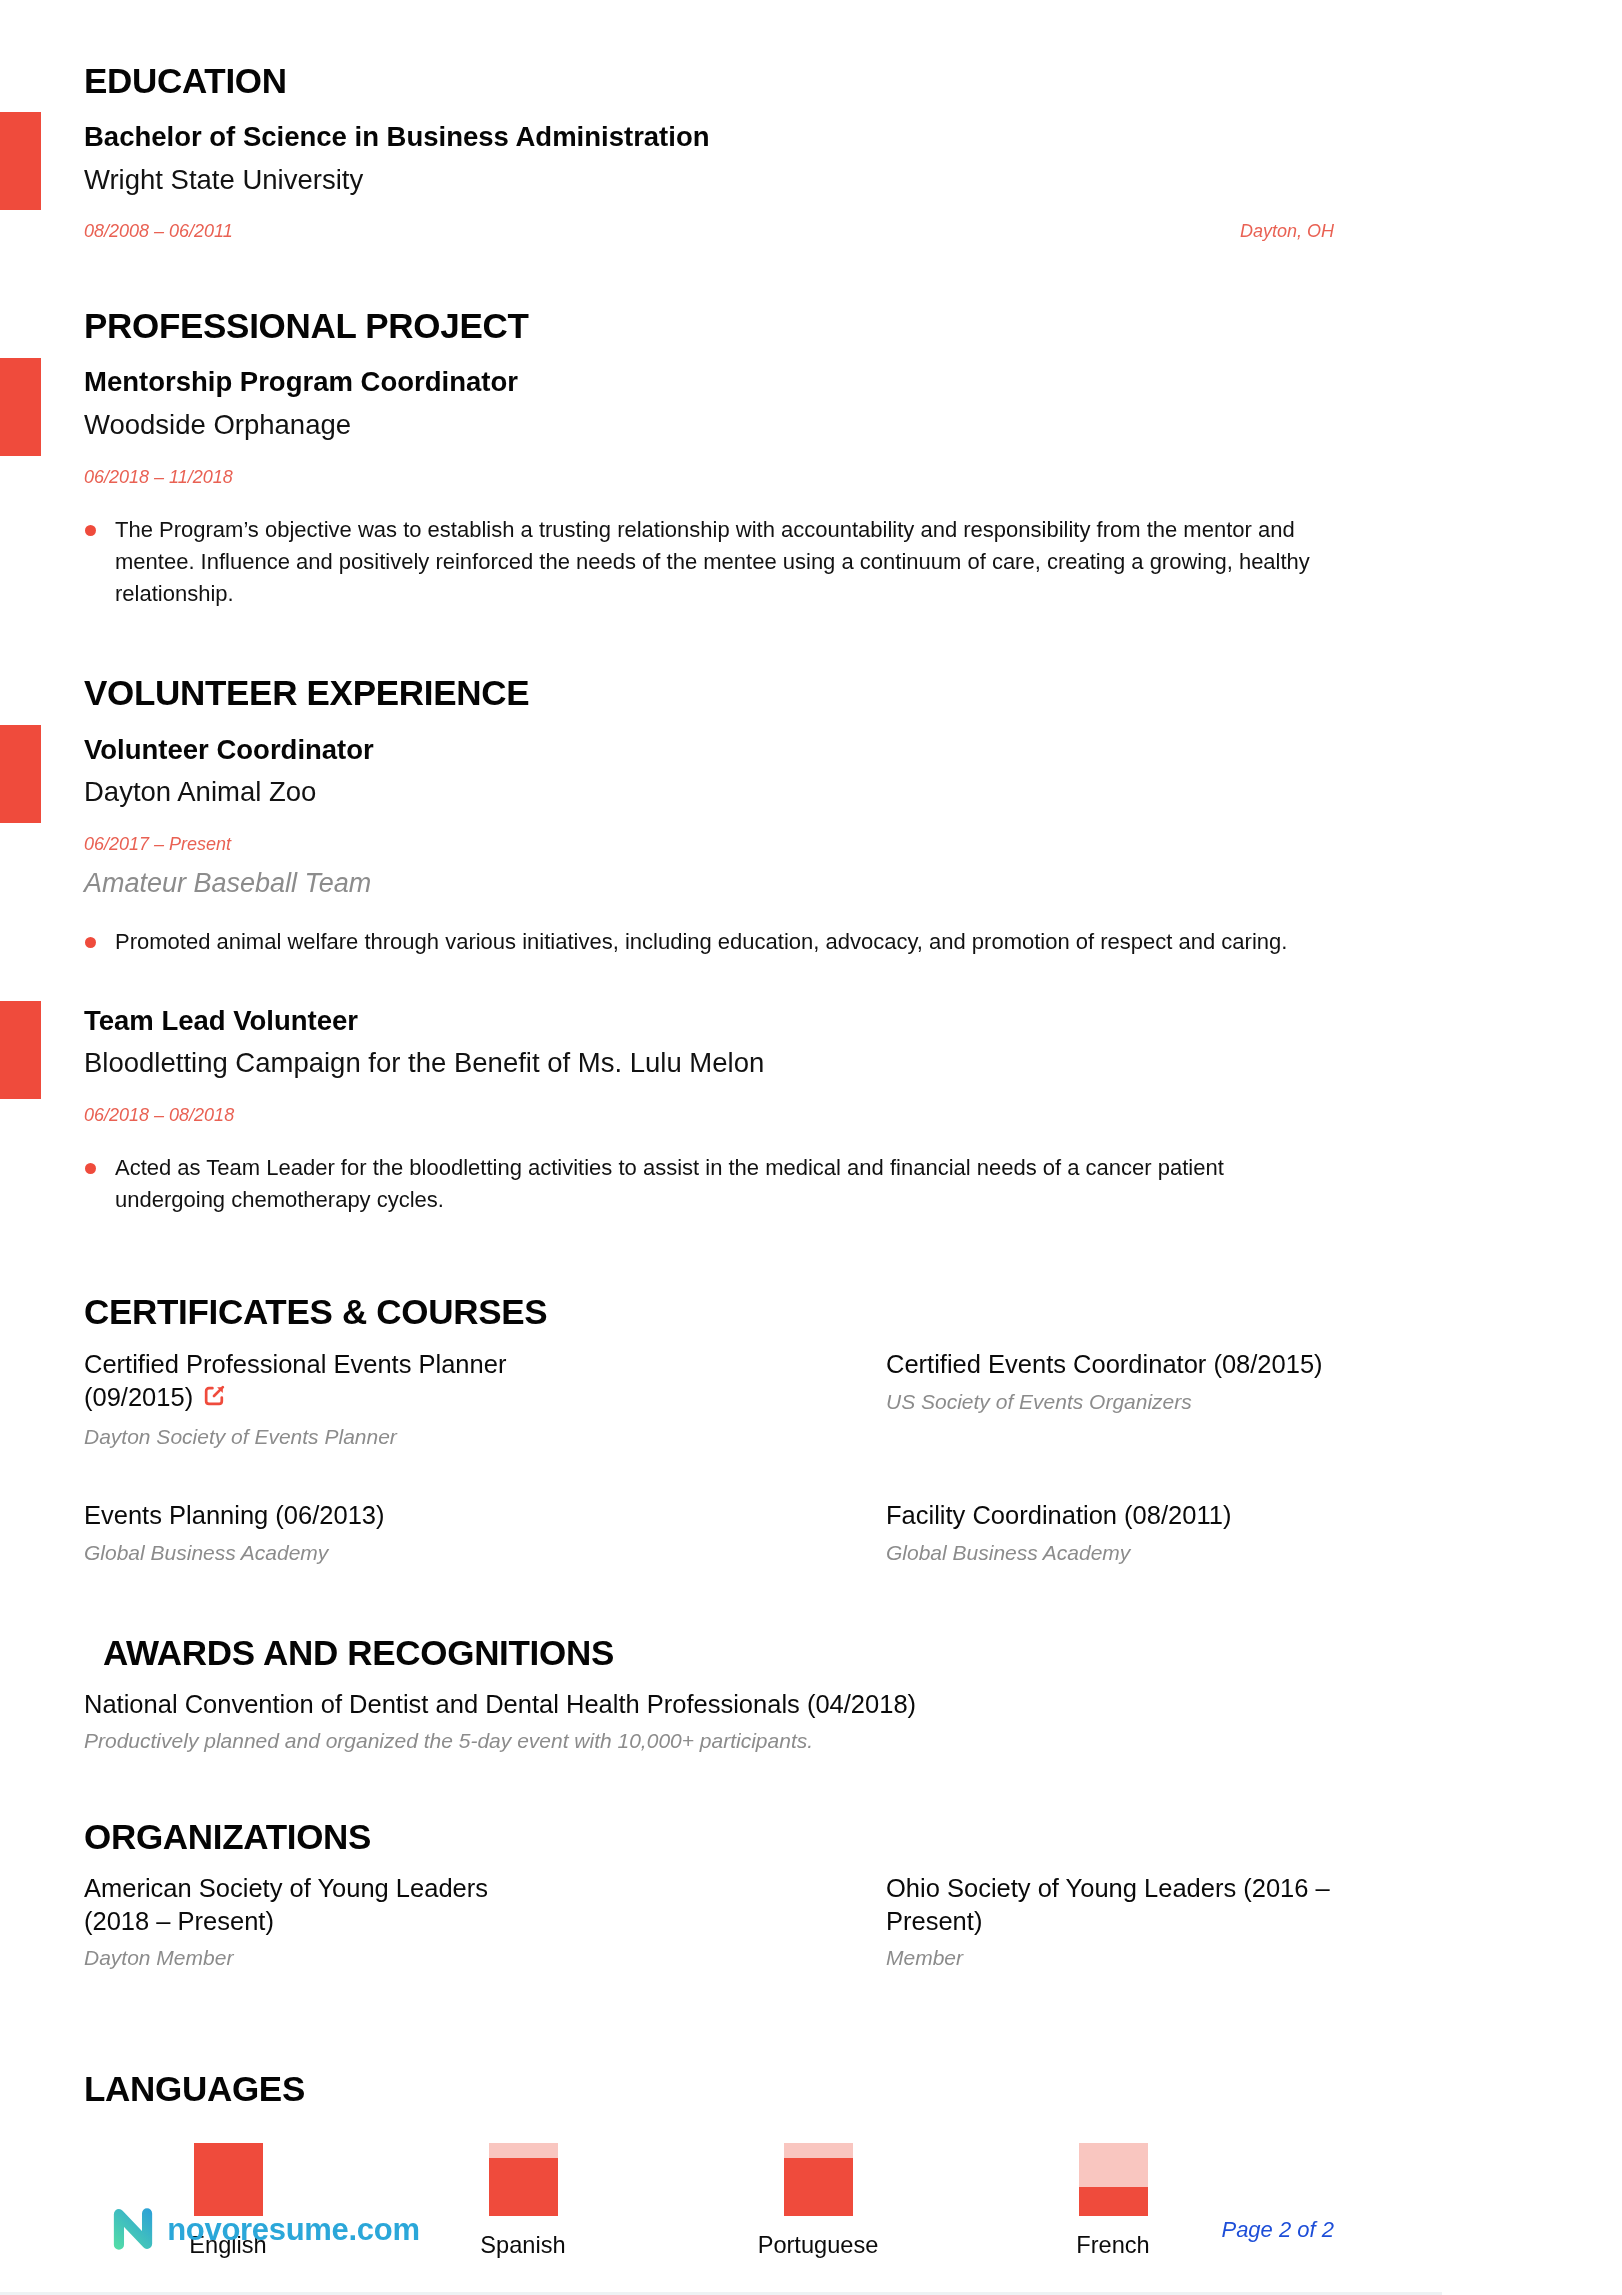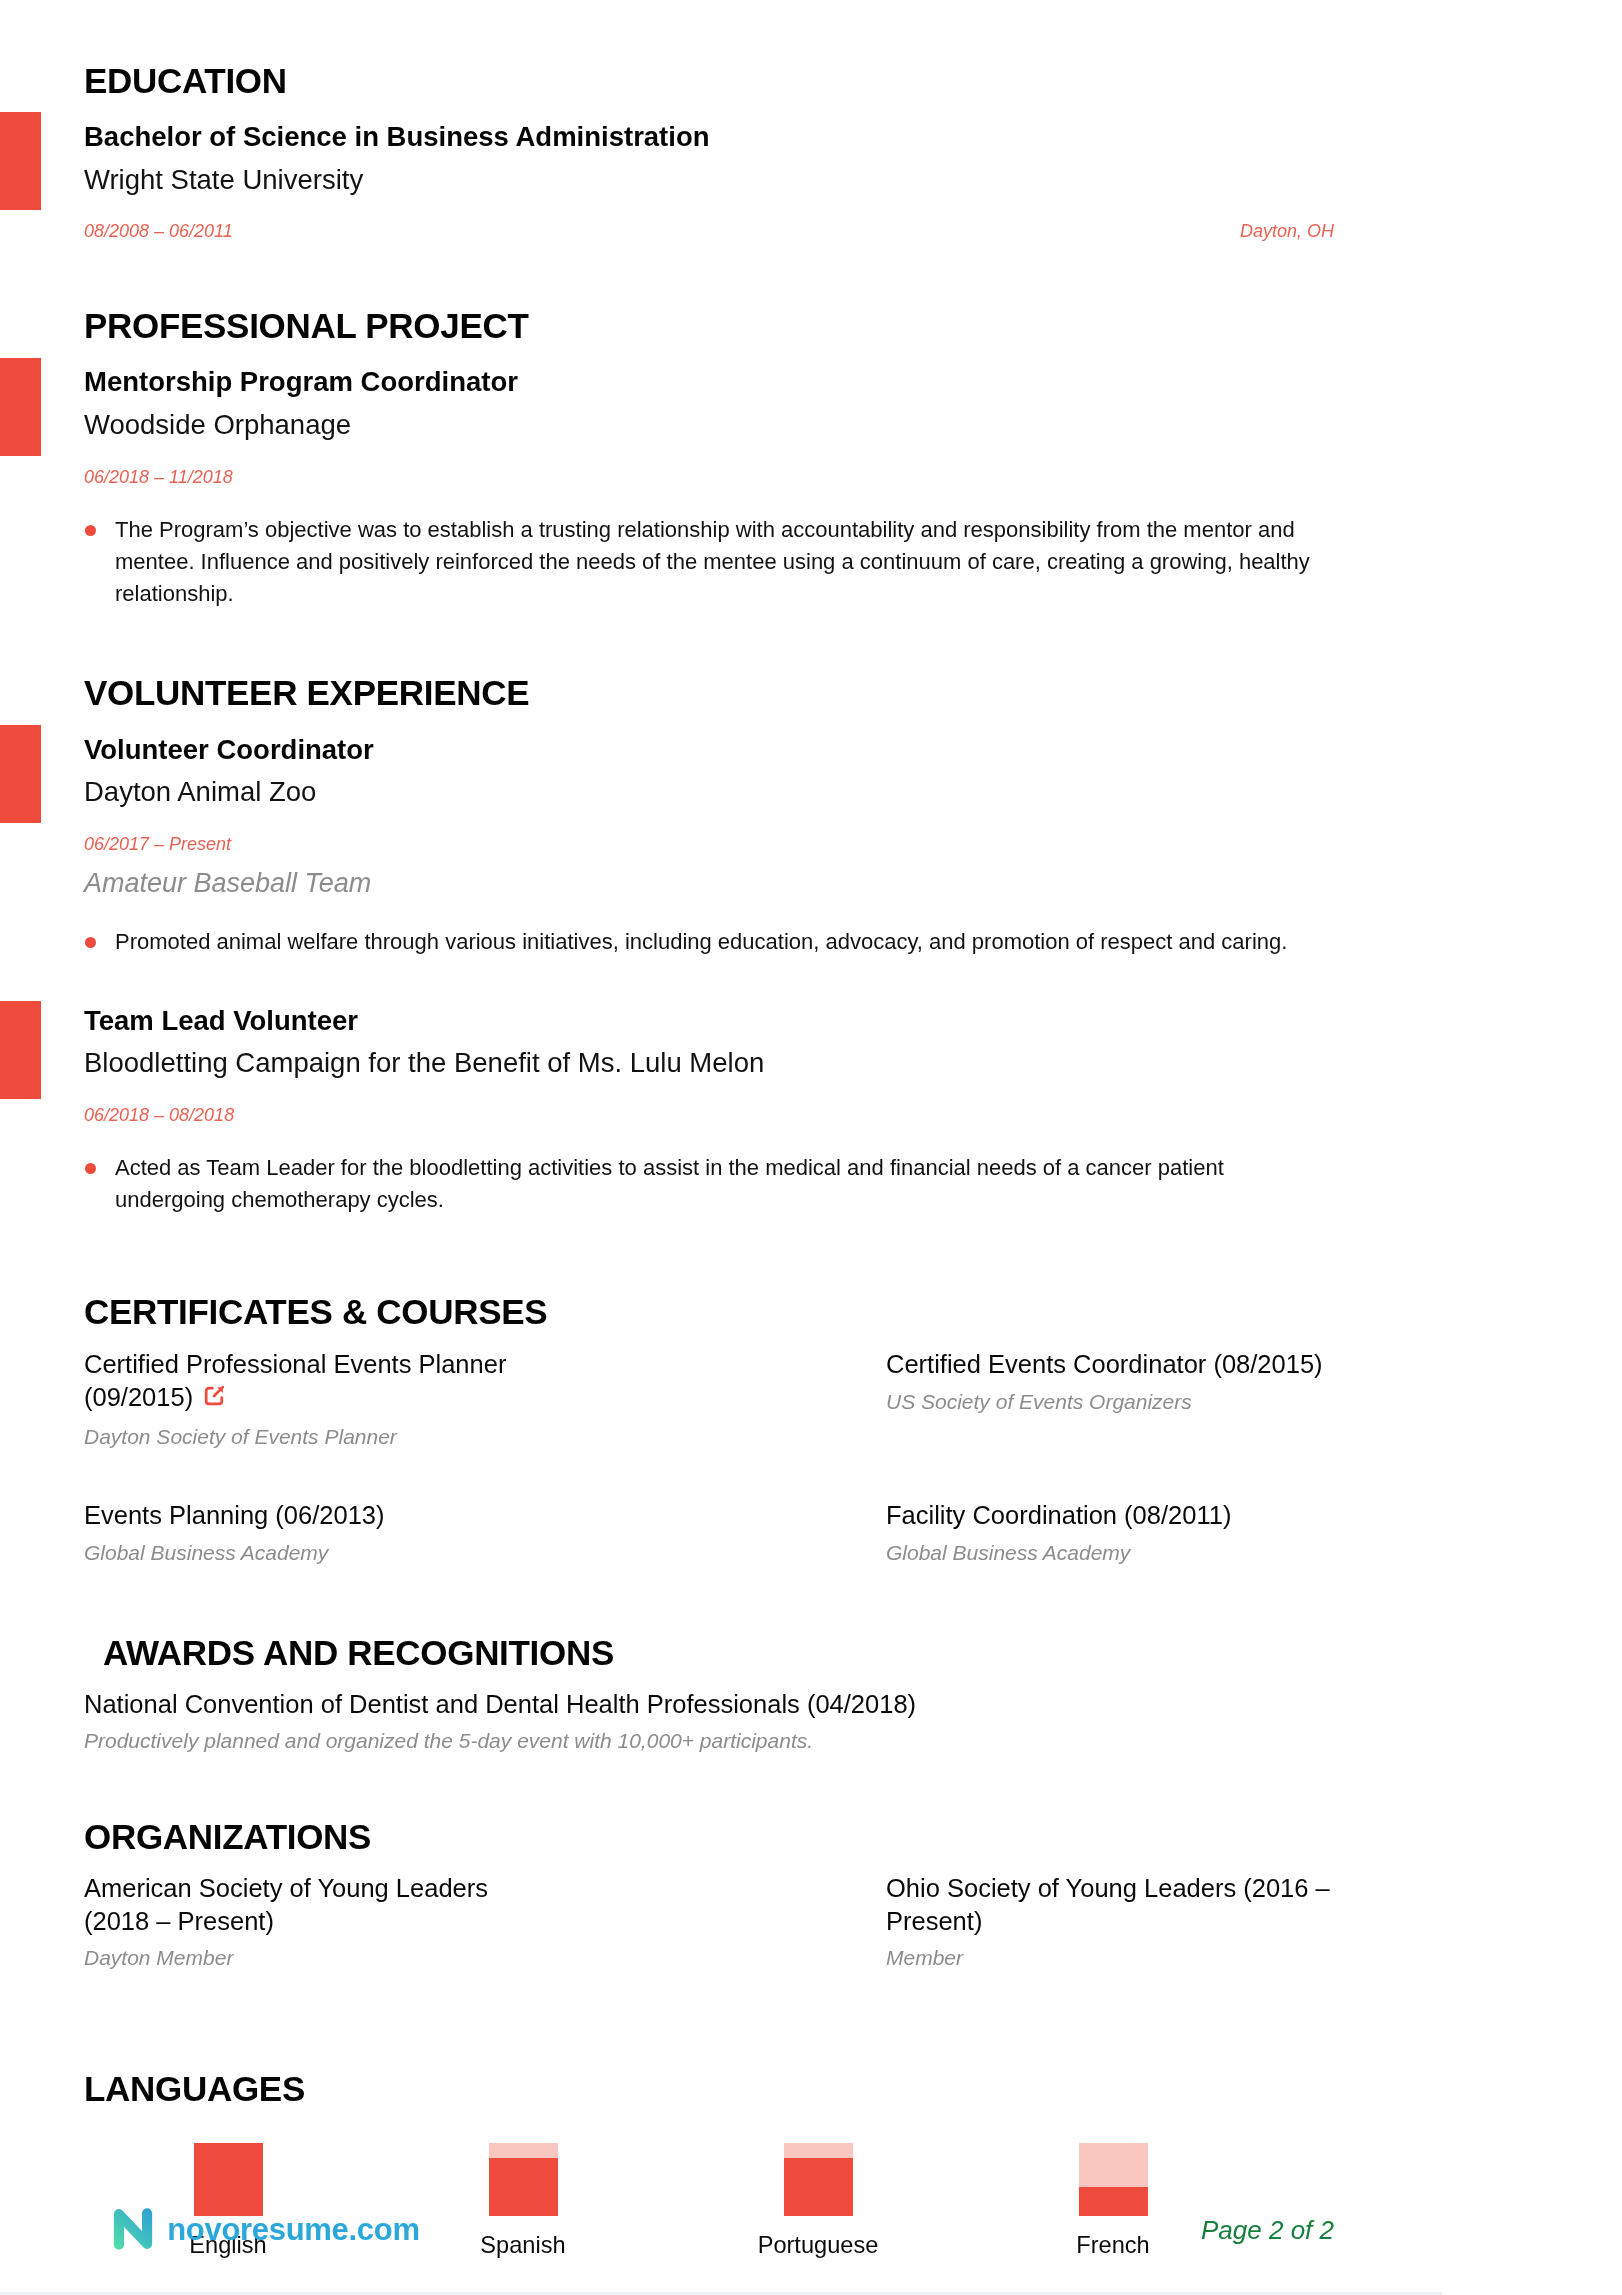--- a/index.html
+++ b/index.html
@@ -62,21 +62,21 @@
   .lang-item{width:196px;margin-right:99px;display:flex;flex-direction:column;align-items:center;}
   .lang-bar{width:69px;height:73px;}
   .lang-label{margin-top:15.7px;font-size:23.6px;color:#0c0c0c;}
 
   .footer{
     position:absolute;left:108px;right:108px;top:2204px;
     display:flex;justify-content:space-between;align-items:center;
   }
   .brand{display:flex;align-items:center;text-decoration:none;cursor:pointer;}
   .brand-text{font-size:31px;font-weight:700;color:var(--brand,#2ba7d9);letter-spacing:-0.3px;margin-left:9.2px;}
-  .page-label{font-size:26px;font-style:italic;color:#15803d;}
+  .page-label{font-size:22px;font-style:italic;color:#1d4ed8;}
 </style>
 </head>
 <body>
 
 <div class="page">
 
   <section>
     <h2 class="sec-heading">EDUCATION</h2>
     <div class="entry">
       <span class="accent-bar"></span>

